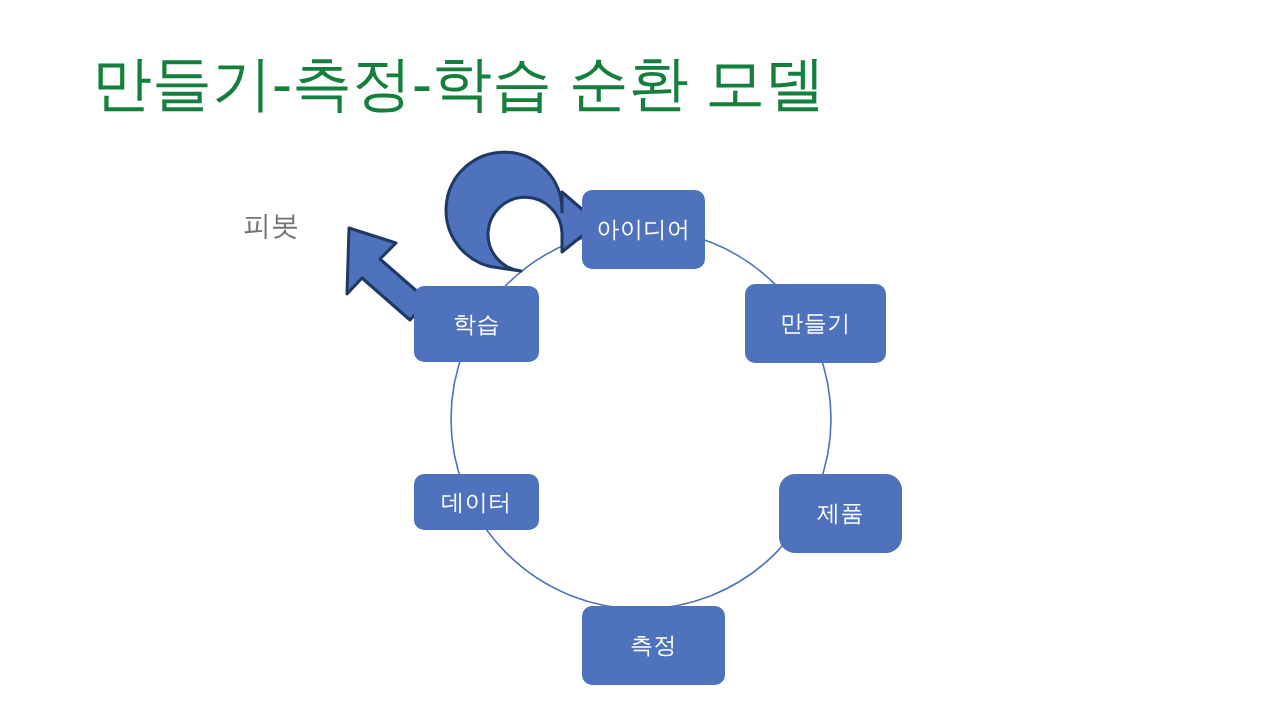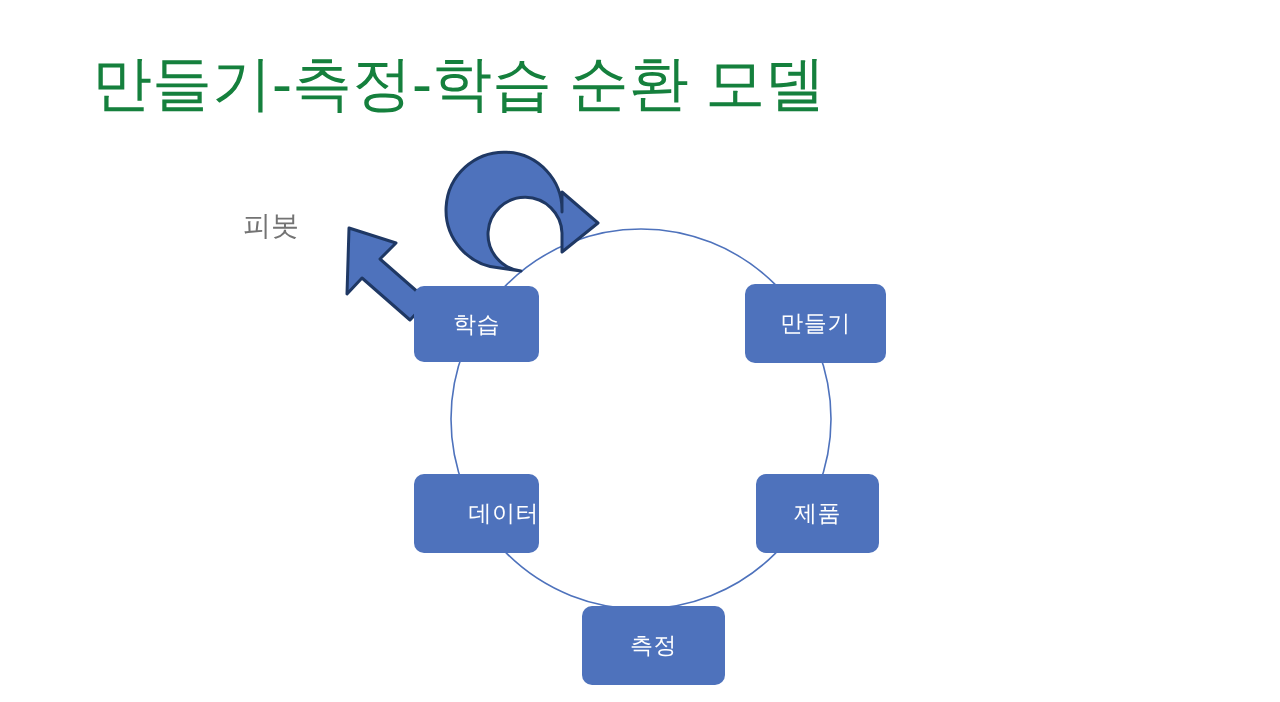--- a/index.html
+++ b/index.html
@@ -67,23 +67,23 @@
     letter-spacing: 0.5px;
     white-space: nowrap;
     user-select: none;
   }
   .node-label {
     pointer-events: none;
   }
 
   #node-idea    { left: 582px; top: 190px; width: 123px; height: 79px; }
   #node-build   { left: 745px; top: 284px; width: 141px; height: 79px; }
-  #node-product { left: 756px; top: 474px; width: 123px; height: 79px; }
+  #node-product { left: 779px; top: 474px; width: 123px; height: 79px; border-radius: 16px; }
   #node-measure { left: 582px; top: 569px; width: 143px; height: 79px; margin-top: 37px; }
-  #node-data    { left: 414px; top: 474px; width: 125px; height: 79px; justify-content: flex-end; }
+  #node-data    { left: 414px; top: 474px; width: 125px; height: 56px; }
   #node-learn   { left: 414px; top: 286px; width: 125px; height: 76px; }
 
   
   #pivot-label {
     position: absolute;
     left: 243px;
     top: 207px;
     font-size: 28px;
     line-height: 38px;
     color: #737373;
@@ -120,20 +120,23 @@
                  L 396,243
                  L 380,259
                  L 428,301
                  L 410,320
                  L 362,278
                  L 347,294
                  Z" fill="#4E72BC" stroke="#1F3864" stroke-width="3" stroke-linejoin="round"></path>
       </g>
     </svg>
 
+    <div class="node" id="node-idea">
+      <span class="node-label">아이디어</span>
+    </div>
 
     <div class="node" id="node-build">
       <span class="node-label">만들기</span>
     </div>
 
     <div class="node" id="node-product">
       <span class="node-label">제품</span>
     </div>
 
     <div class="node" id="node-measure">

